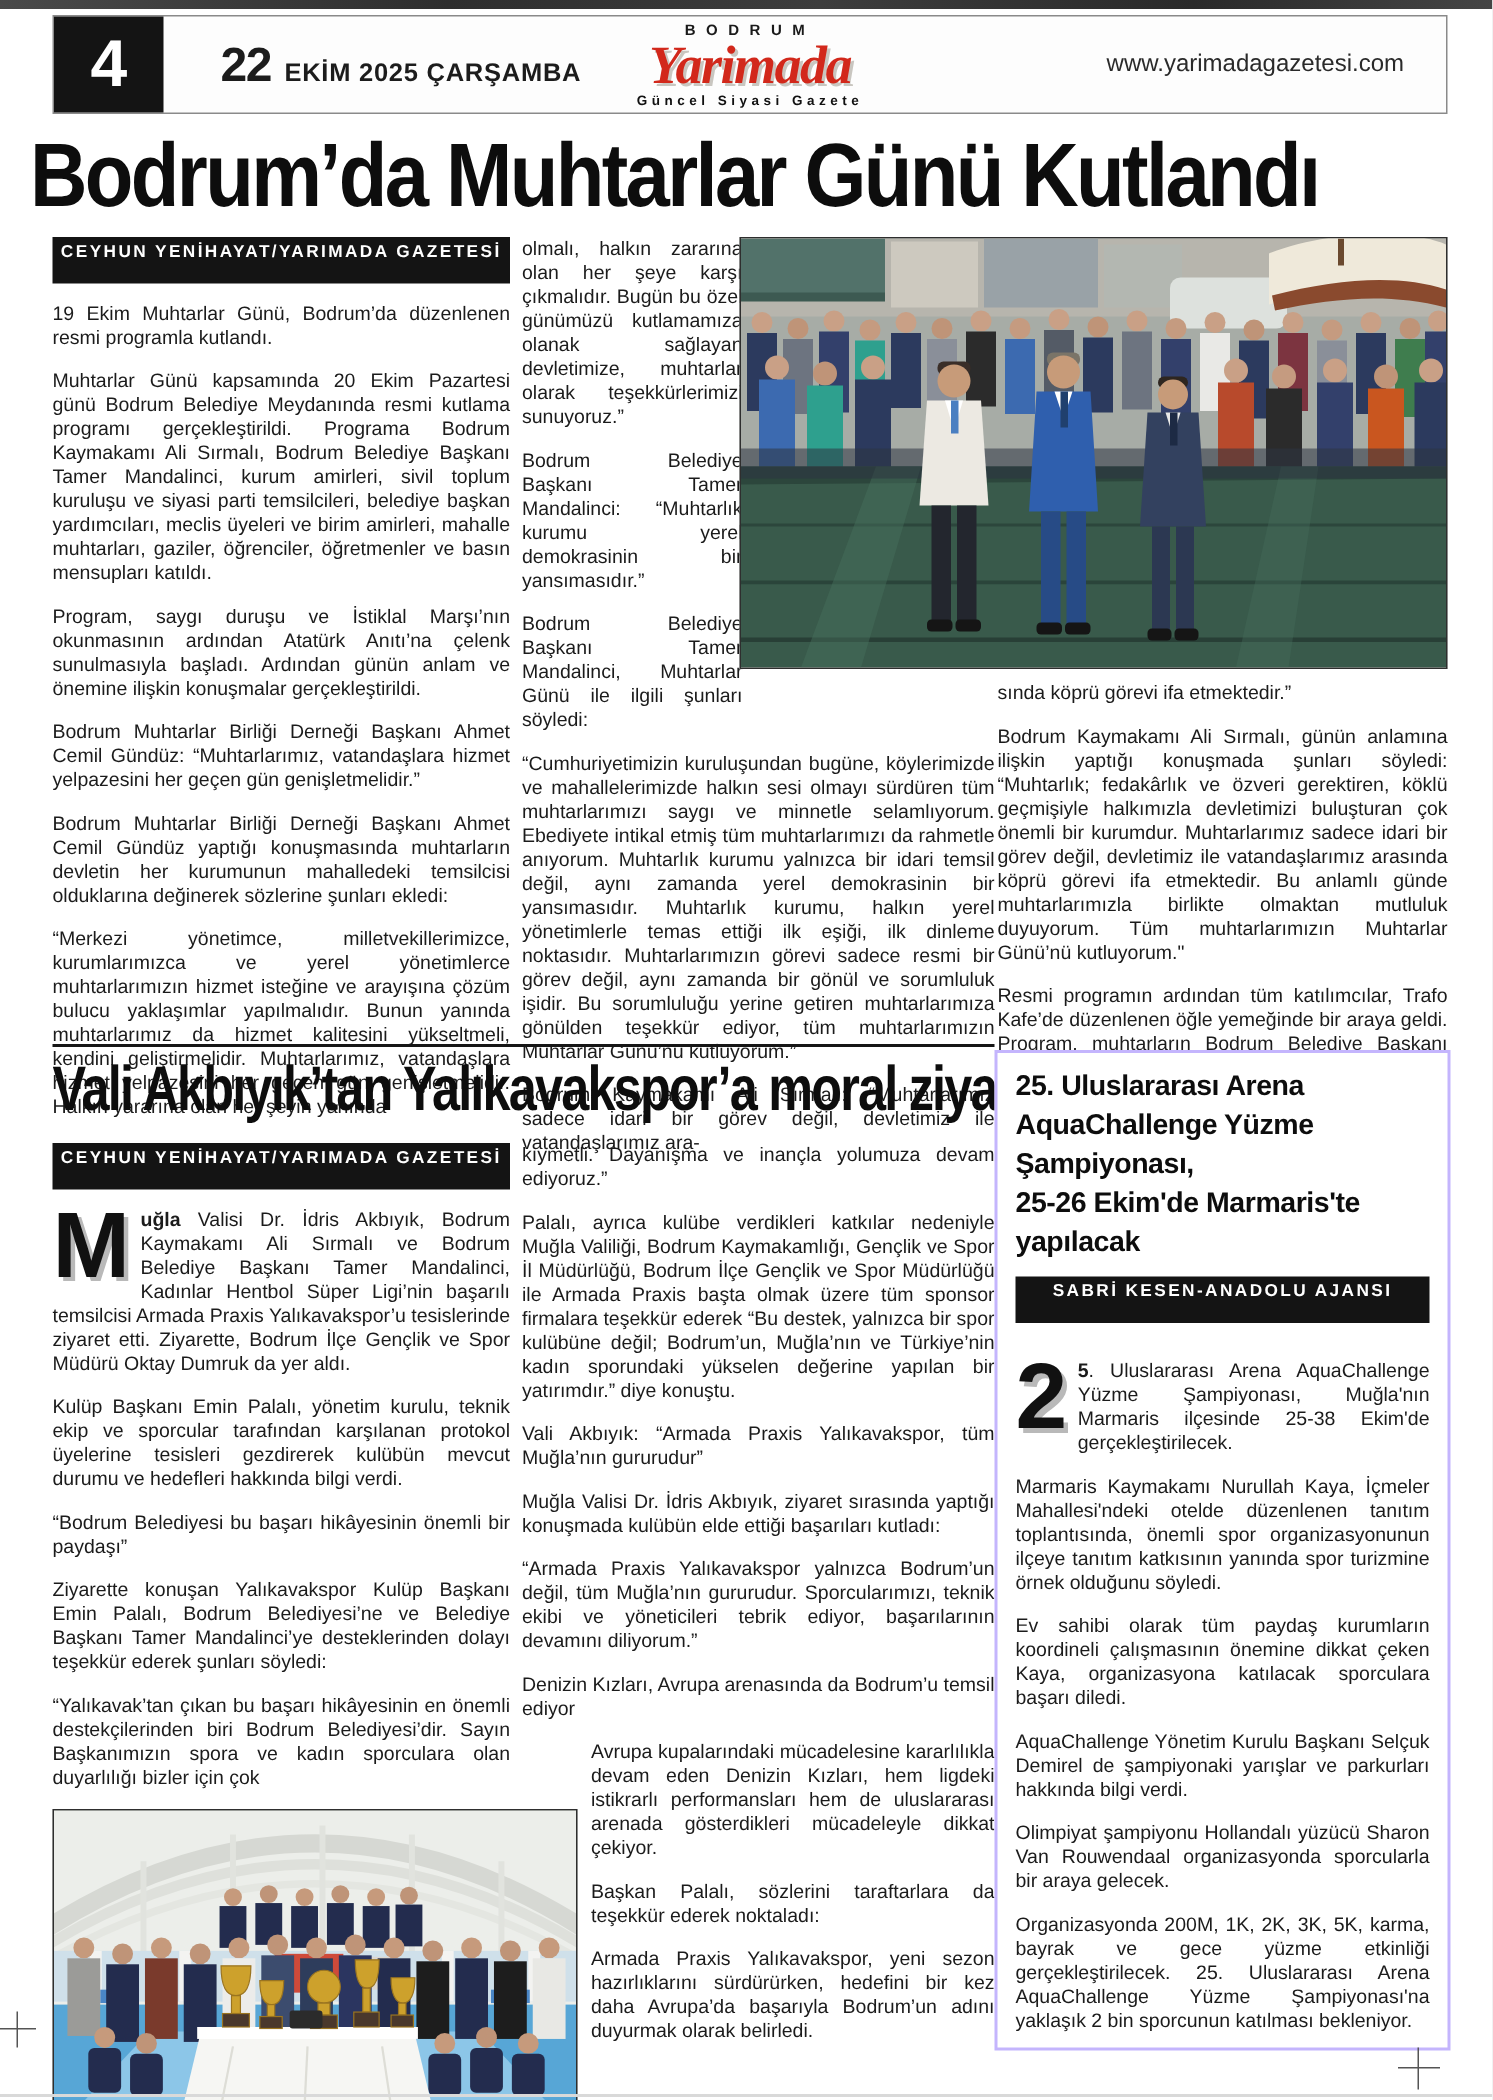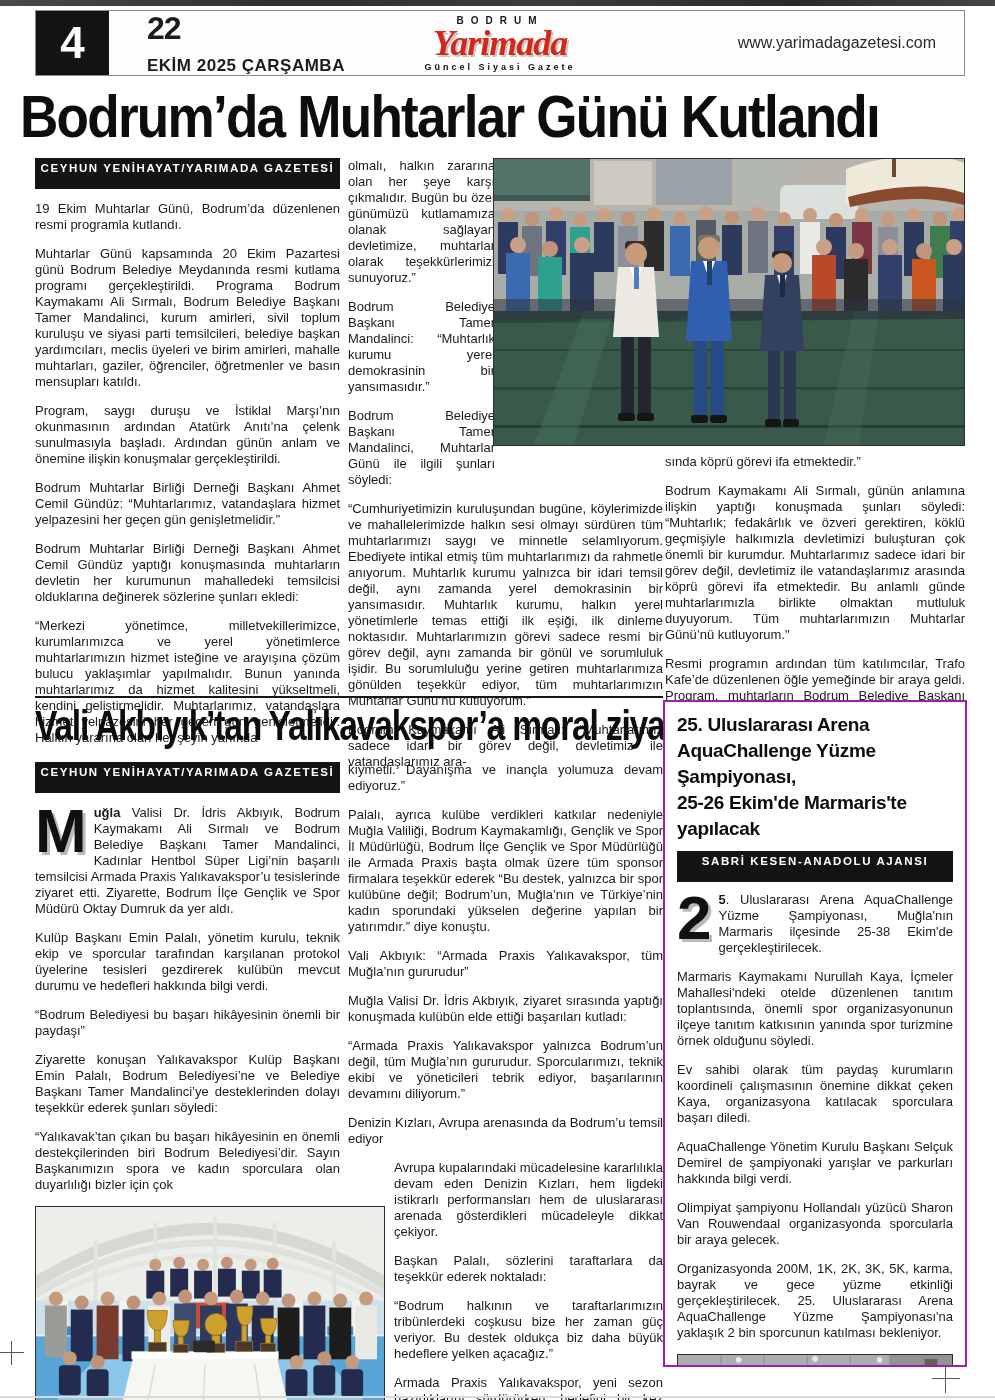--- a/index.html
+++ b/index.html
@@ -15,21 +15,21 @@
   
   .header-box {
     position:absolute; left:35px; top:10px; width:930px; height:66px;
     border:1px solid #8a8a8a; background:#fdfdfd; display:flex; align-items:center;
   }
   .pagenum {
     width:73px; height:100%; background:#141414; color:#fff;
     display:flex; align-items:center; justify-content:center;
     font-size:44px; font-weight:bold;
   }
-  .issue-date { margin-left:38px; display:flex; align-items:baseline; gap:9px; white-space:nowrap;flex-direction:column; }
+  .issue-date { margin-left:38px; display:flex; align-items:baseline; gap:9px; white-space:nowrap; }
   .issue-date .day { font-size:32px; font-weight:bold; letter-spacing:-1px; }
   .issue-date .rest { font-size:17px; font-weight:bold; letter-spacing:0.5px; }
   .masthead { position:absolute; left:50%; top:4px; transform:translateX(-50%); text-align:center; width:230px; }
   .masthead .m-top { font-size:10px; font-weight:bold; letter-spacing:7px; color:#1a1a1a; }
   .masthead .m-name {
     font-family:"Liberation Serif", serif; font-style:italic; font-weight:bold;
     font-size:36px; line-height:34px; color:#d2281b; letter-spacing:-1px;
     text-shadow:2px 2px 0 #c9c6c0;
   }
   .masthead .m-tag { font-size:9px; font-weight:bold; letter-spacing:3px; color:#111; margin-top:2px; }
@@ -79,27 +79,27 @@
   .dropcap {
     float:left; font-weight:bold; color:#111;
     font-size:62px; line-height:48px; margin:2px 7px 0 0;
     text-shadow:3px 3px 0 #b9b9b9;
   }
   .lead-bold { font-weight:bold; }
 
   
   .a3box {
     position:absolute; left:663px; top:700px; width:304px; height:667px;
-    border:2px solid #a21caf; background:#fff; padding:10px 12px; overflow:hidden;
+    border:2px solid #c4b5fd; background:#fff; padding:10px 12px; overflow:hidden;
   }
   .headline3 {
     font-size:19px; font-weight:bold; line-height:26px; letter-spacing:-0.3px;
     white-space:pre-line; color:#0d0d0d; margin-bottom:9px;
   }
-  .a3box .byline-bar { margin-bottom:10px; }
+  .a3box .byline-bar { margin-bottom:24px; }
   .photo3 { width:276px; height:160px; margin-top:1px; }
 
   
   .crop { position:absolute; background:#555; }
   .crop-bl-h { left:0; top:1352px; width:24px; height:1px; }
   .crop-bl-v { left:11px; top:1341px; width:1px; height:24px; }
   .crop-br-h { left:932px; top:1378px; width:28px; height:1px; }
   .crop-br-v { left:945px; top:1365px; width:1px; height:28px; }
   .bottom-edge { position:absolute; left:0; top:1396px; width:995px; height:2px; background:#d9d9d9; }
 </style>
@@ -423,21 +423,20 @@
             <p class="para">kıymetli. Dayanışma ve inançla yolumuza devam ediyoruz.”</p>
             <p class="para">Palalı, ayrıca kulübe verdikleri katkılar nedeniyle Muğla Valiliği, Bodrum Kaymakamlığı, Gençlik ve Spor İl Müdürlüğü, Bodrum İlçe Gençlik ve Spor Müdürlüğü ile Armada Praxis başta olmak üzere tüm sponsor firmalara teşekkür ederek “Bu destek, yalnızca bir spor kulübüne değil; Bodrum’un, Muğla’nın ve Türkiye’nin kadın sporundaki yükselen değerine yapılan bir yatırımdır.” diye konuştu.</p>
             <p class="para">Vali Akbıyık: “Armada Praxis Yalıkavakspor, tüm Muğla’nın gururudur”</p>
             <p class="para">Muğla Valisi Dr. İdris Akbıyık, ziyaret sırasında yaptığı konuşmada kulübün elde ettiği başarıları kutladı:</p>
             <p class="para">“Armada Praxis Yalıkavakspor yalnızca Bodrum’un değil, tüm Muğla’nın gururudur. Sporcularımızı, teknik ekibi ve yöneticileri tebrik ediyor, başarılarının devamını diliyorum.”</p>
             <p class="para">Denizin Kızları, Avrupa arenasında da Bodrum’u temsil ediyor</p>
           </div>
         <div class="a2col2-wrap">
             <p class="para">Avrupa kupalarındaki mücadelesine kararlılıkla devam eden Denizin Kızları, hem ligdeki istikrarlı performansları hem de uluslararası arenada gösterdikleri mücadeleyle dikkat çekiyor.</p>
             <p class="para">Başkan Palalı, sözlerini taraftarlara da teşekkür ederek noktaladı:</p>
-            <p class="para">“Bodrum halkının ve taraftarlarımızın tribünlerdeki coşkusu bize her zaman güç veriyor. Bu destek oldukça biz daha büyük hedeflere yelken açacağız.”</p>
             <p class="para">Armada Praxis Yalıkavakspor, yeni sezon hazırlıklarını sürdürürken, hedefini bir kez daha Avrupa’da başarıyla Bodrum’un adını duyurmak olarak belirledi.</p>
           </div>
       </div>
     </div>
   </div>
 
   <div class="a3box">
     <div class="headline3">25. Uluslararası Arena
 AquaChallenge  Yüzme Şampiyonası,
 25-26 Ekim'de Marmaris'te yapılacak</div>

